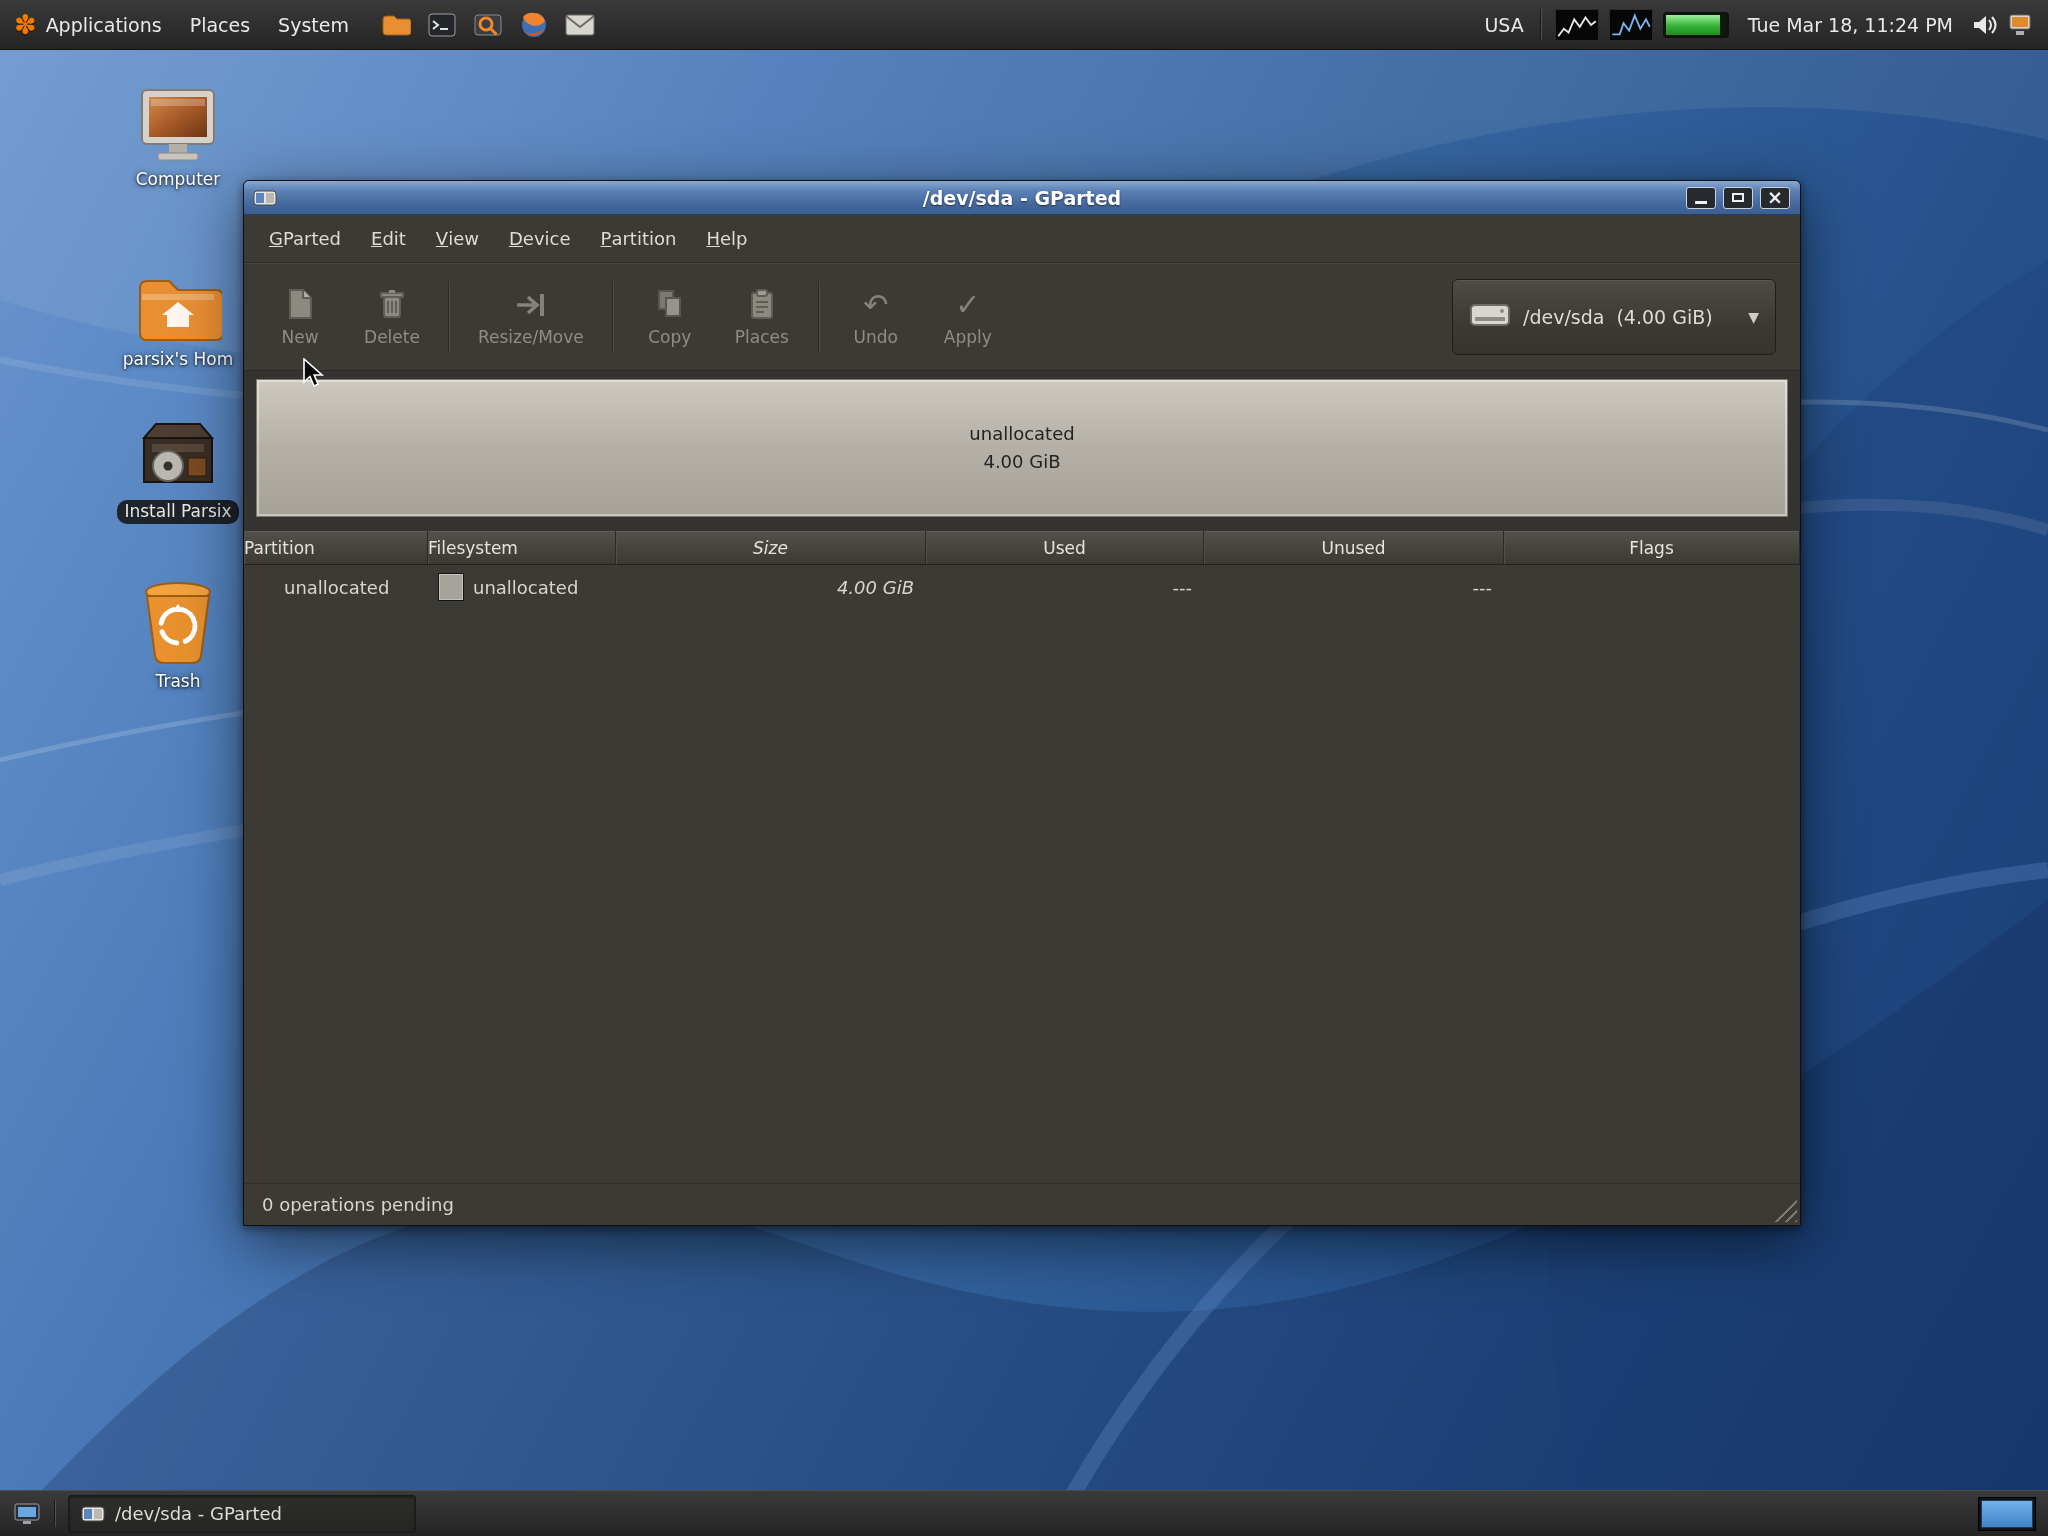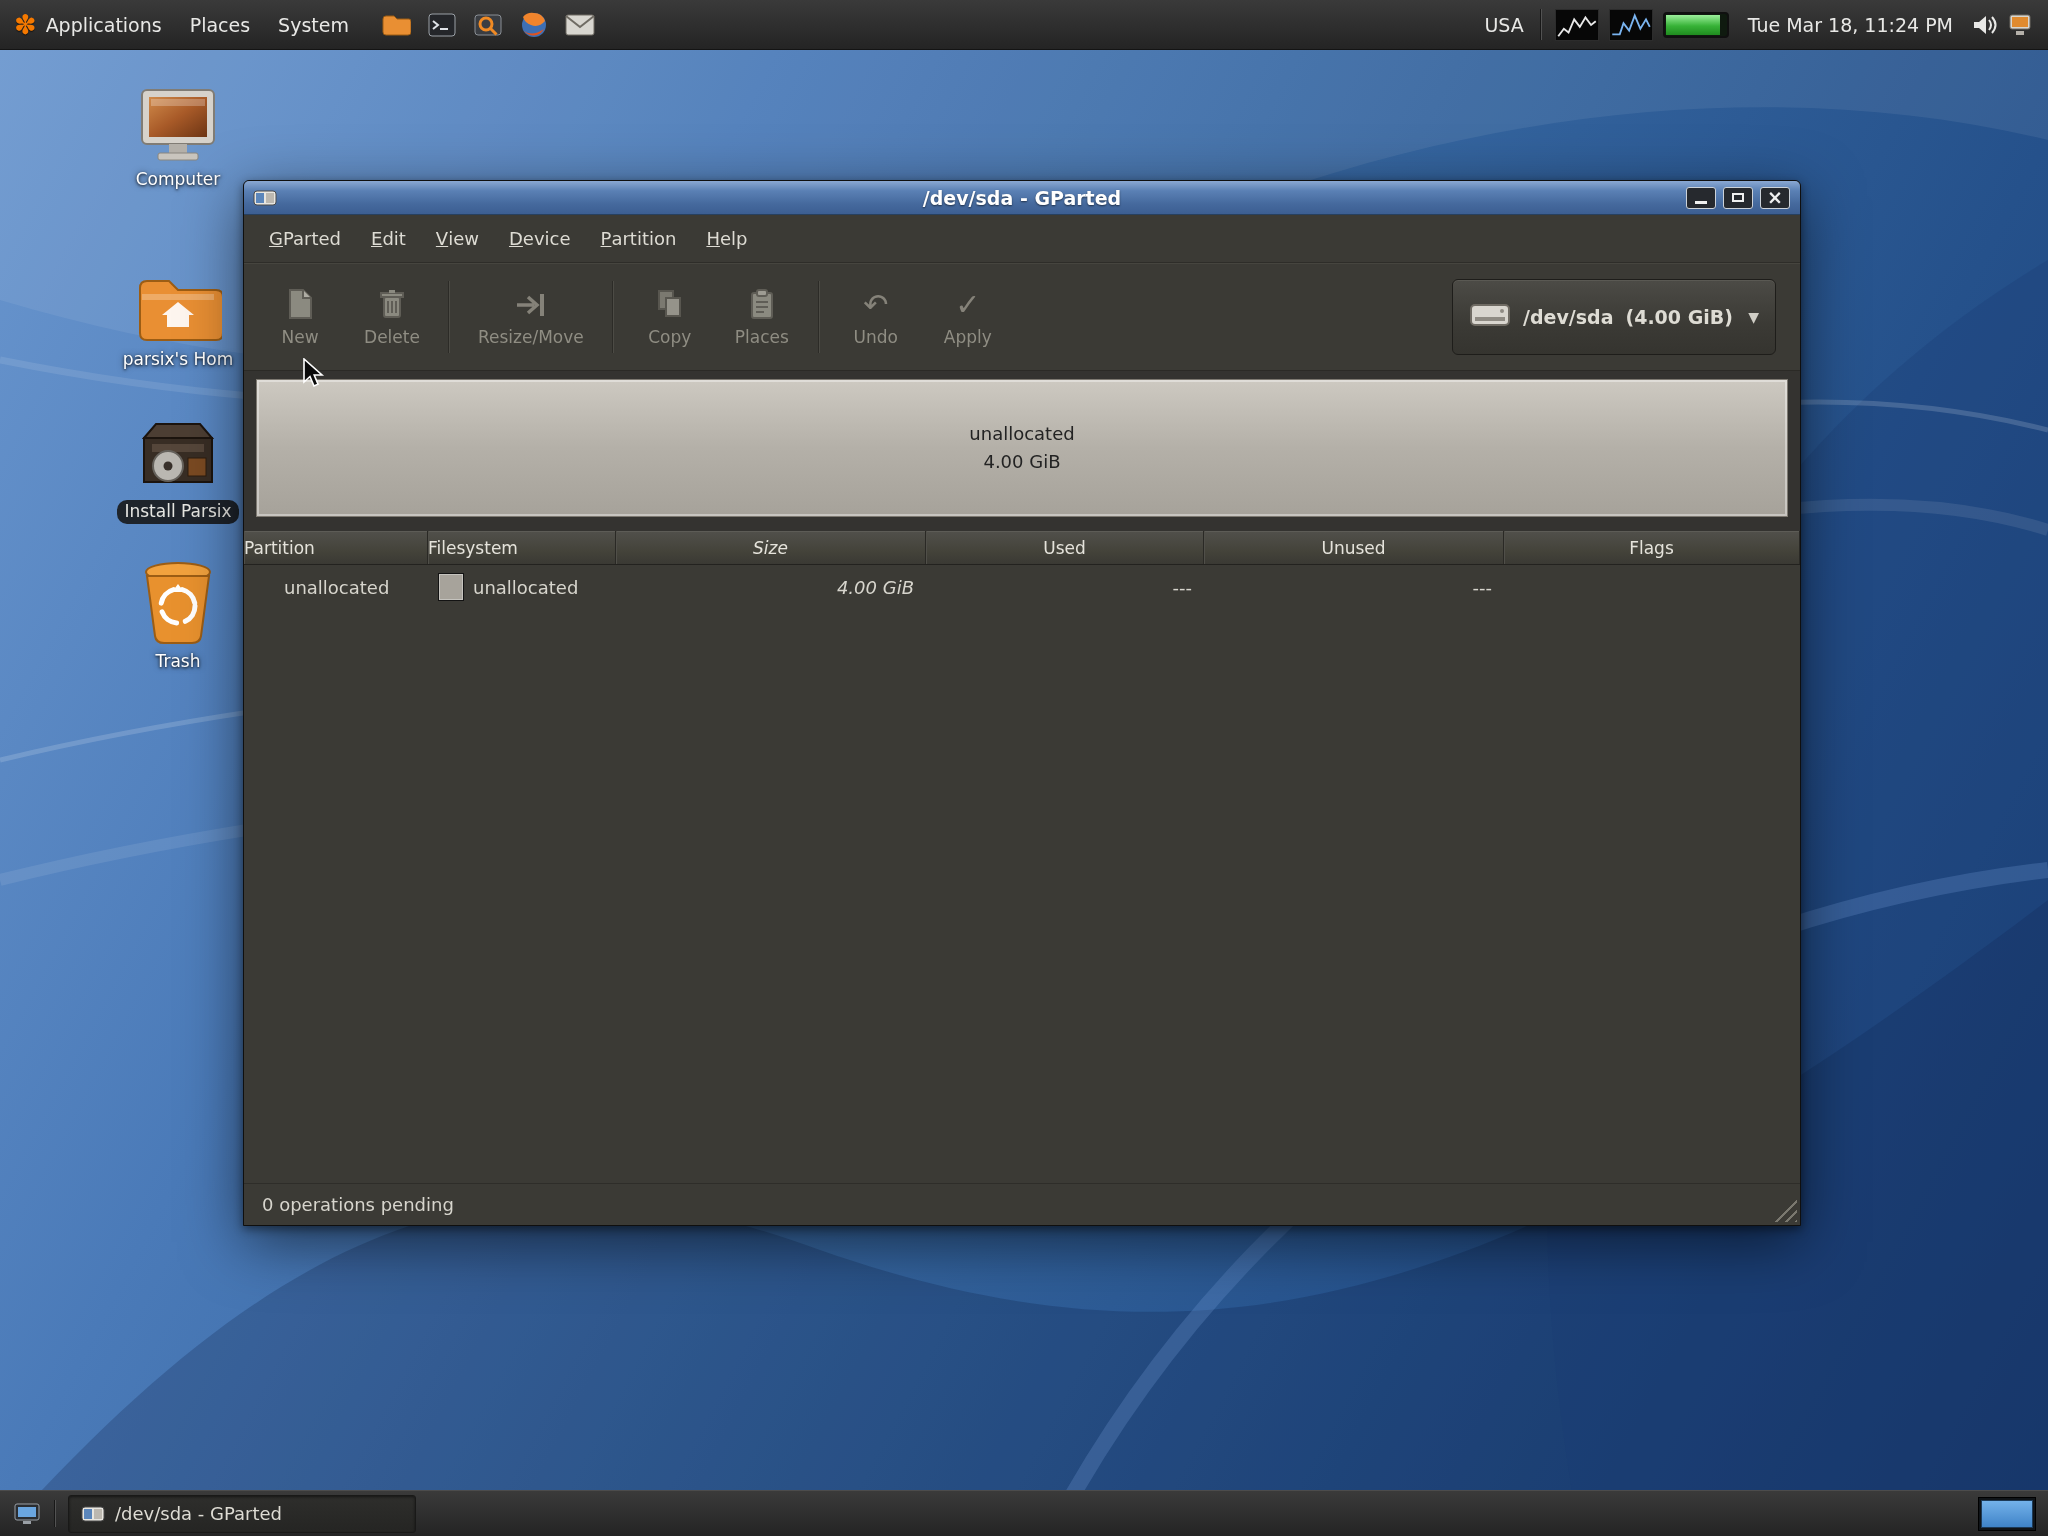--- a/index.html
+++ b/index.html
@@ -110,21 +110,21 @@
   .tbtn .glyph { font-size: 30px; line-height: 30px; color: #928f85; }
   .tsep { width: 2px; height: 72px; background: #2c2b27; border-right: 1px solid #4c4b45; margin: 0 10px; }
 
   .devcombo {
     margin-left: auto; margin-right: 14px;
     width: 324px; height: 76px;
     display: flex; align-items: center; padding: 0 16px;
     background: linear-gradient(#4c4b46, #3b3a35 60%, #35342f);
     border: 1px solid #1e1d1a; border-radius: 6px;
     box-shadow: inset 0 1px 0 #5a5953;
-    color: #dedcd4; font-size: 19px; font-weight: bold;
+    color: #dedcd4; font-size: 19px;
   }
   .devcombo .txt { margin-left: 12px; white-space: nowrap; }
   .dev-arrow { margin-left: auto; font-size: 14px; color: #cfcdc5; }
 
   .gp-visual { height: 160px; flex: 0 0 160px; background: #343330; padding: 8px 12px 14px; }
   .gp-visual-bar {
     height: 138px; border: 1px solid #7d7971;
     background: linear-gradient(#cdc9c1, #b4b0a8 50%, #a6a29a);
     box-shadow: inset 0 0 0 2px rgba(255,255,255,.38);
     display: flex; flex-direction: column; align-items: center; justify-content: center;
@@ -212,21 +212,21 @@
     <path d="M14 24 l12-14 h44 l12 14 z" fill="#4c3e33" stroke="#1c140e" stroke-width="2"></path>
     <rect x="14" y="24" width="68" height="44" fill="#382d24" stroke="#1c140e" stroke-width="2"></rect>
     <rect x="22" y="30" width="52" height="8" fill="#55463a"></rect>
     <circle cx="38" cy="52" r="15" fill="#bab7b1" stroke="#66625c" stroke-width="2"></circle>
     <circle cx="38" cy="52" r="4.5" fill="#38302a"></circle>
     <rect x="58" y="44" width="18" height="18" fill="#7a4a22" stroke="#2c1c0e"></rect>
   </svg>
   <div class="lbl lbl-chip">Install Parsix</div>
 </div>
 
-<div class="dicon" style="top:560px">
+<div class="dicon" style="top:580px">
   <svg width="76" height="86" viewBox="0 0 76 86">
     <ellipse cx="38" cy="12" rx="32" ry="9" fill="#f2a23e" stroke="#9c5d14" stroke-width="2"></ellipse>
     <path d="M7 16 L15 76 q1 7 9 7 h28 q8 0 9-7 L69 16 z" fill="#e8912e" stroke="#9c5d14" stroke-width="2"></path>
     <circle cx="38" cy="46" r="17" fill="none" stroke="#ffffff" stroke-width="5" stroke-dasharray="19 9" stroke-linecap="round"></circle>
     <path d="M38 24 l6 8 h-12 z" fill="#ffffff"></path>
   </svg>
   <div class="lbl">Trash</div>
 </div>
 
 <div class="gp-window">

